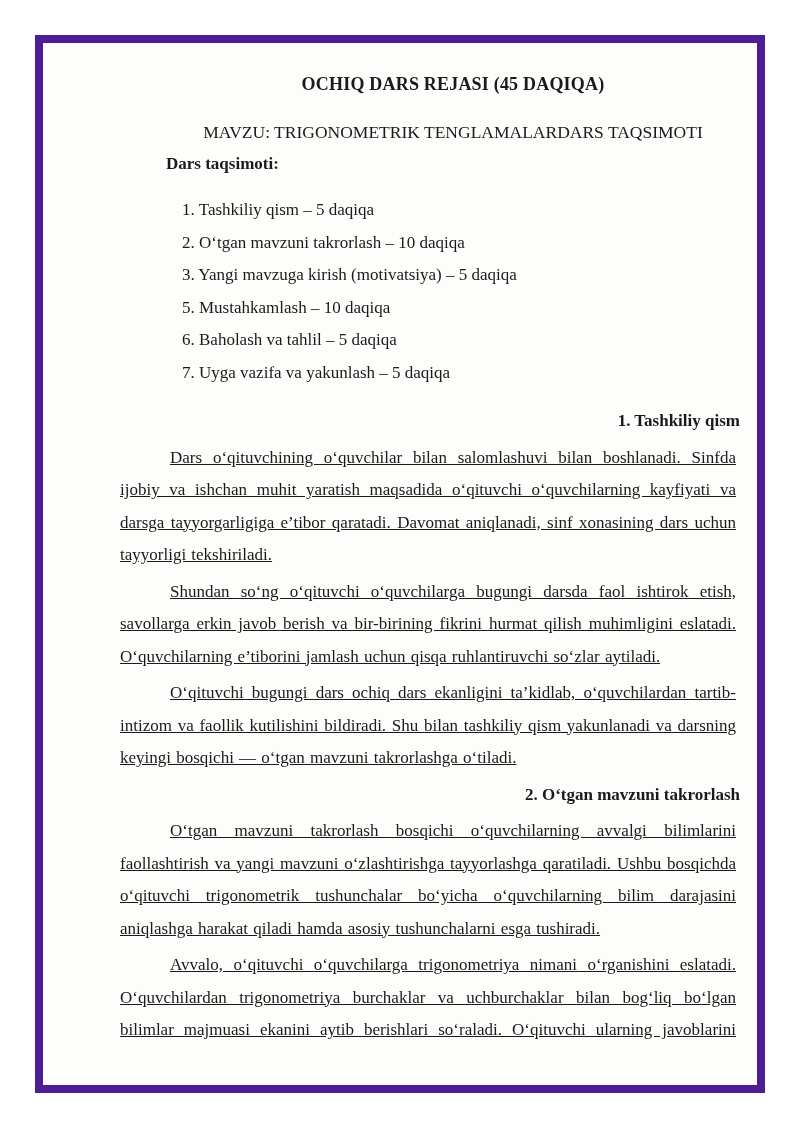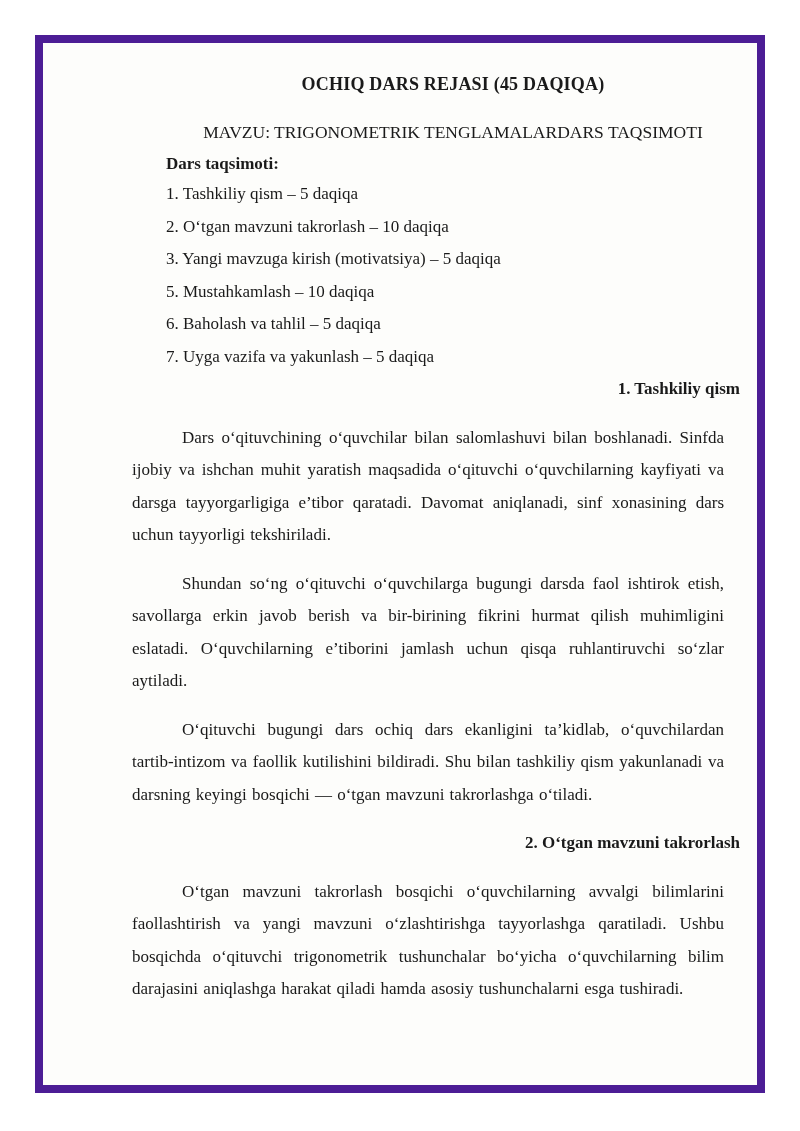--- a/index.html
+++ b/index.html
@@ -51,43 +51,44 @@
   }
   .plan-heading {
     font-size: 17px;
     font-weight: bold;
     line-height: 28px;
     text-indent: 50px;
     margin: 4px 0 0 0;
   }
   .plan-list {
     list-style: none;
-    margin: 0;
+    margin: 16px;
     padding: 0;
   }
   .plan-list li {
     font-size: 17px;
     line-height: 32.5px;
     text-indent: 50px;
   }
   .section-heading {
     font-size: 17px;
     font-weight: bold;
     line-height: 32.5px;
     text-indent: 50px;
     margin: 0;
     text-align: right;
   }
   .para {
     font-size: 17px;
     line-height: 32.5px;
     text-align: justify;
     text-indent: 50px;
-    margin: 16px;
+    margin: 4px;
     word-spacing: 1px;
+    text-decoration: underline;
   }
   .para.continued {
     text-align-last: justify;
   }
 </style>
 </head>
 <body>
 
 <div class="page-frame">
   <div class="content">
@@ -110,16 +111,17 @@
     <div class="section">
       <div class="section-heading">1. Tashkiliy qism</div>
       <p class="para">Dars o‘qituvchining o‘quvchilar bilan salomlashuvi bilan boshlanadi. Sinfda ijobiy va ishchan muhit yaratish maqsadida o‘qituvchi o‘quvchilarning kayfiyati va darsga tayyorgarligiga e’tibor qaratadi. Davomat aniqlanadi, sinf xonasining dars uchun tayyorligi tekshiriladi.</p>
       <p class="para">Shundan so‘ng o‘qituvchi o‘quvchilarga bugungi darsda faol ishtirok etish, savollarga erkin javob berish va bir-birining fikrini hurmat qilish muhimligini eslatadi. O‘quvchilarning e’tiborini jamlash uchun qisqa ruhlantiruvchi so‘zlar aytiladi.</p>
       <p class="para">O‘qituvchi bugungi dars ochiq dars ekanligini ta’kidlab, o‘quvchilardan tartib-intizom va faollik kutilishini bildiradi. Shu bilan tashkiliy qism yakunlanadi va darsning keyingi bosqichi — o‘tgan mavzuni takrorlashga o‘tiladi.</p>
     </div>
 
     <div class="section">
       <div class="section-heading">2. O‘tgan mavzuni takrorlash</div>
       <p class="para">O‘tgan mavzuni takrorlash bosqichi o‘quvchilarning avvalgi bilimlarini faollashtirish va yangi mavzuni o‘zlashtirishga tayyorlashga qaratiladi. Ushbu bosqichda o‘qituvchi trigonometrik tushunchalar bo‘yicha o‘quvchilarning bilim darajasini aniqlashga harakat qiladi hamda asosiy tushunchalarni esga tushiradi.</p>
+      <p class="para continued">Avvalo, o‘qituvchi o‘quvchilarga trigonometriya nimani o‘rganishini eslatadi. O‘quvchilardan trigonometriya burchaklar va uchburchaklar bilan bog‘liq bo‘lgan bilimlar majmuasi ekanini aytib berishlari so‘raladi. O‘qituvchi ularning javoblarini</p>
     </div>
 
   </div>
 </div>
 
 </body></html>

